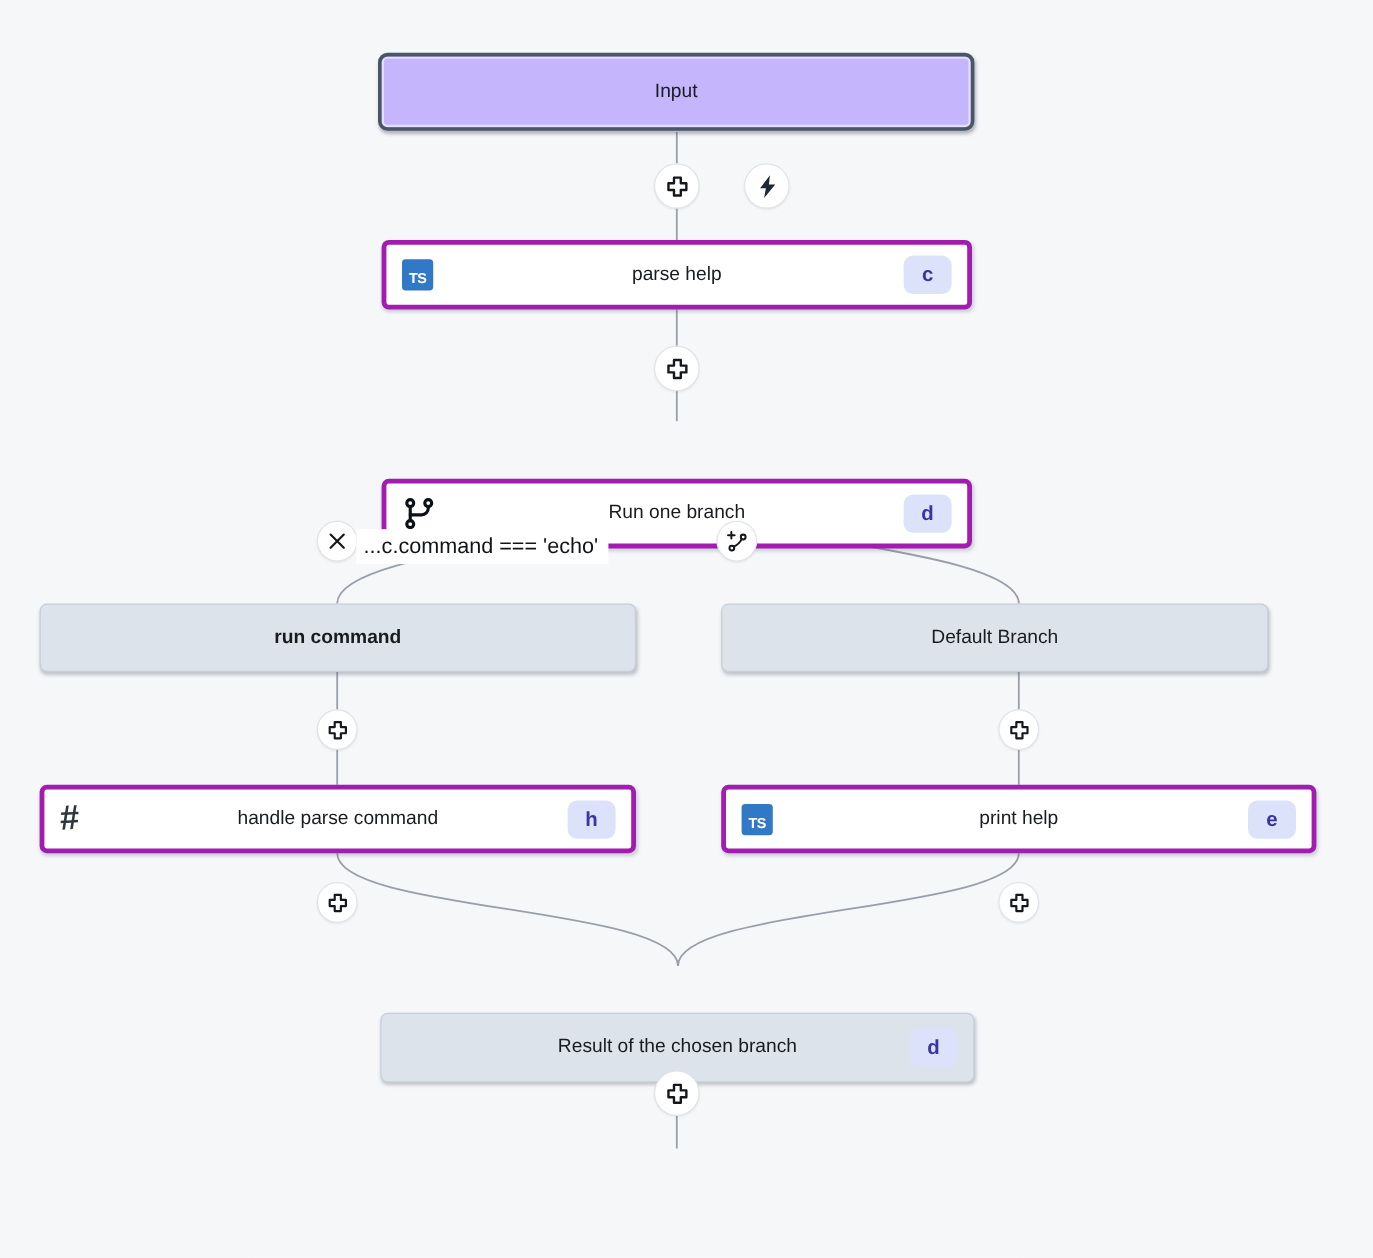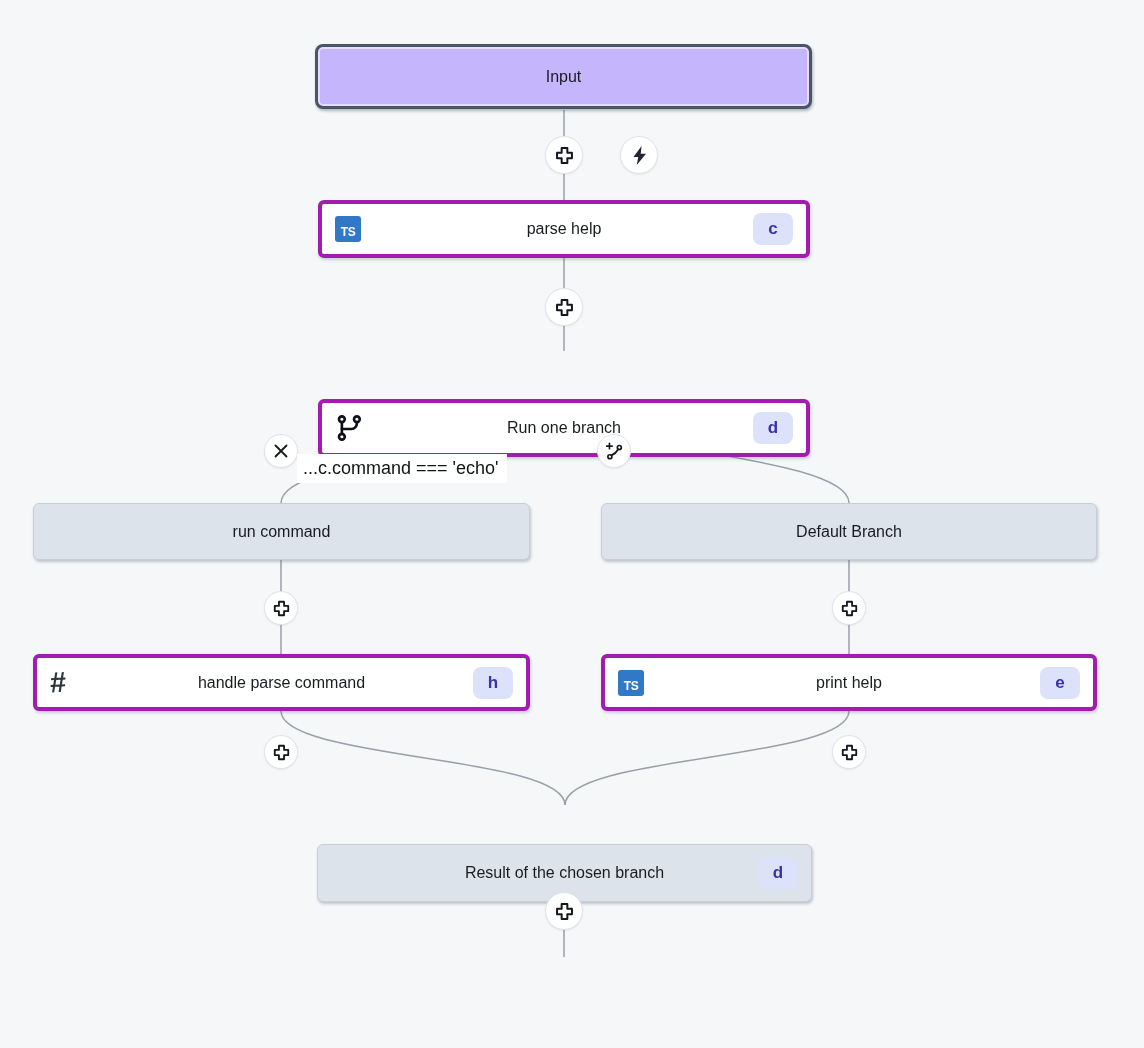--- a/index.html
+++ b/index.html
@@ -51,21 +51,21 @@
     box-shadow:0 1px 2px rgba(0,0,0,.07);
     display:flex; align-items:center; justify-content:center;
     cursor:pointer;
   }
   .c38 { width:38px; height:38px; }
   .c34 { width:34px; height:34px; }
   .cond-label {
     position:absolute; z-index:3; left:297px; top:441px; height:29px;
     background:#ffffff; padding:0 9px 0 6px;
     display:flex; align-items:center;
-    font-size:18px; color:#101418; white-space:nowrap; cursor:pointer;margin-top:13px;
+    font-size:18px; color:#101418; white-space:nowrap; cursor:pointer;
   }
 </style>
 </head>
 <body>
 
 <div class="canvas">
 
   <svg class="edges" width="1144" height="1048">
     <g fill="none" stroke="#989fa8" stroke-width="1.5">
       <path d="M564 110 L564 200"></path>
@@ -97,25 +97,25 @@
         <circle cx="17.5" cy="5" r="2.3"></circle>
         <circle cx="5.5" cy="19" r="2.3"></circle>
         <path d="M5.5 7.3 V16.7"></path>
         <path d="M17.5 7.3 v1.1 a4.4 4.4 0 0 1 -4.4 4.4 H5.5"></path>
       </svg>
     </span>
     <span class="node-label">Run one branch</span>
     <span class="badge">d</span>
   </div>
 
-  <div class="node gray" style="left:33px; top:503px; width:497px; height:57px;">
+  <div class="node gray" style="left:33px; top:503px; width:497px; height:57px;font-weight:bold;">
     <span class="node-label">run command</span>
   </div>
 
-  <div class="node gray" style="left:601px; top:503px; width:496px; height:57px;">
+  <div class="node gray" style="left:601px; top:503px; width:456px; height:57px;">
     <span class="node-label">Default Branch</span>
   </div>
 
   <div class="node white" style="left:33px; top:654px; width:497px; height:57px;">
     <span class="icon-left hash-icon">#</span>
     <span class="node-label">handle parse command</span>
     <span class="badge">h</span>
   </div>
 
   <div class="node white" style="left:601px; top:654px; width:496px; height:57px;">

